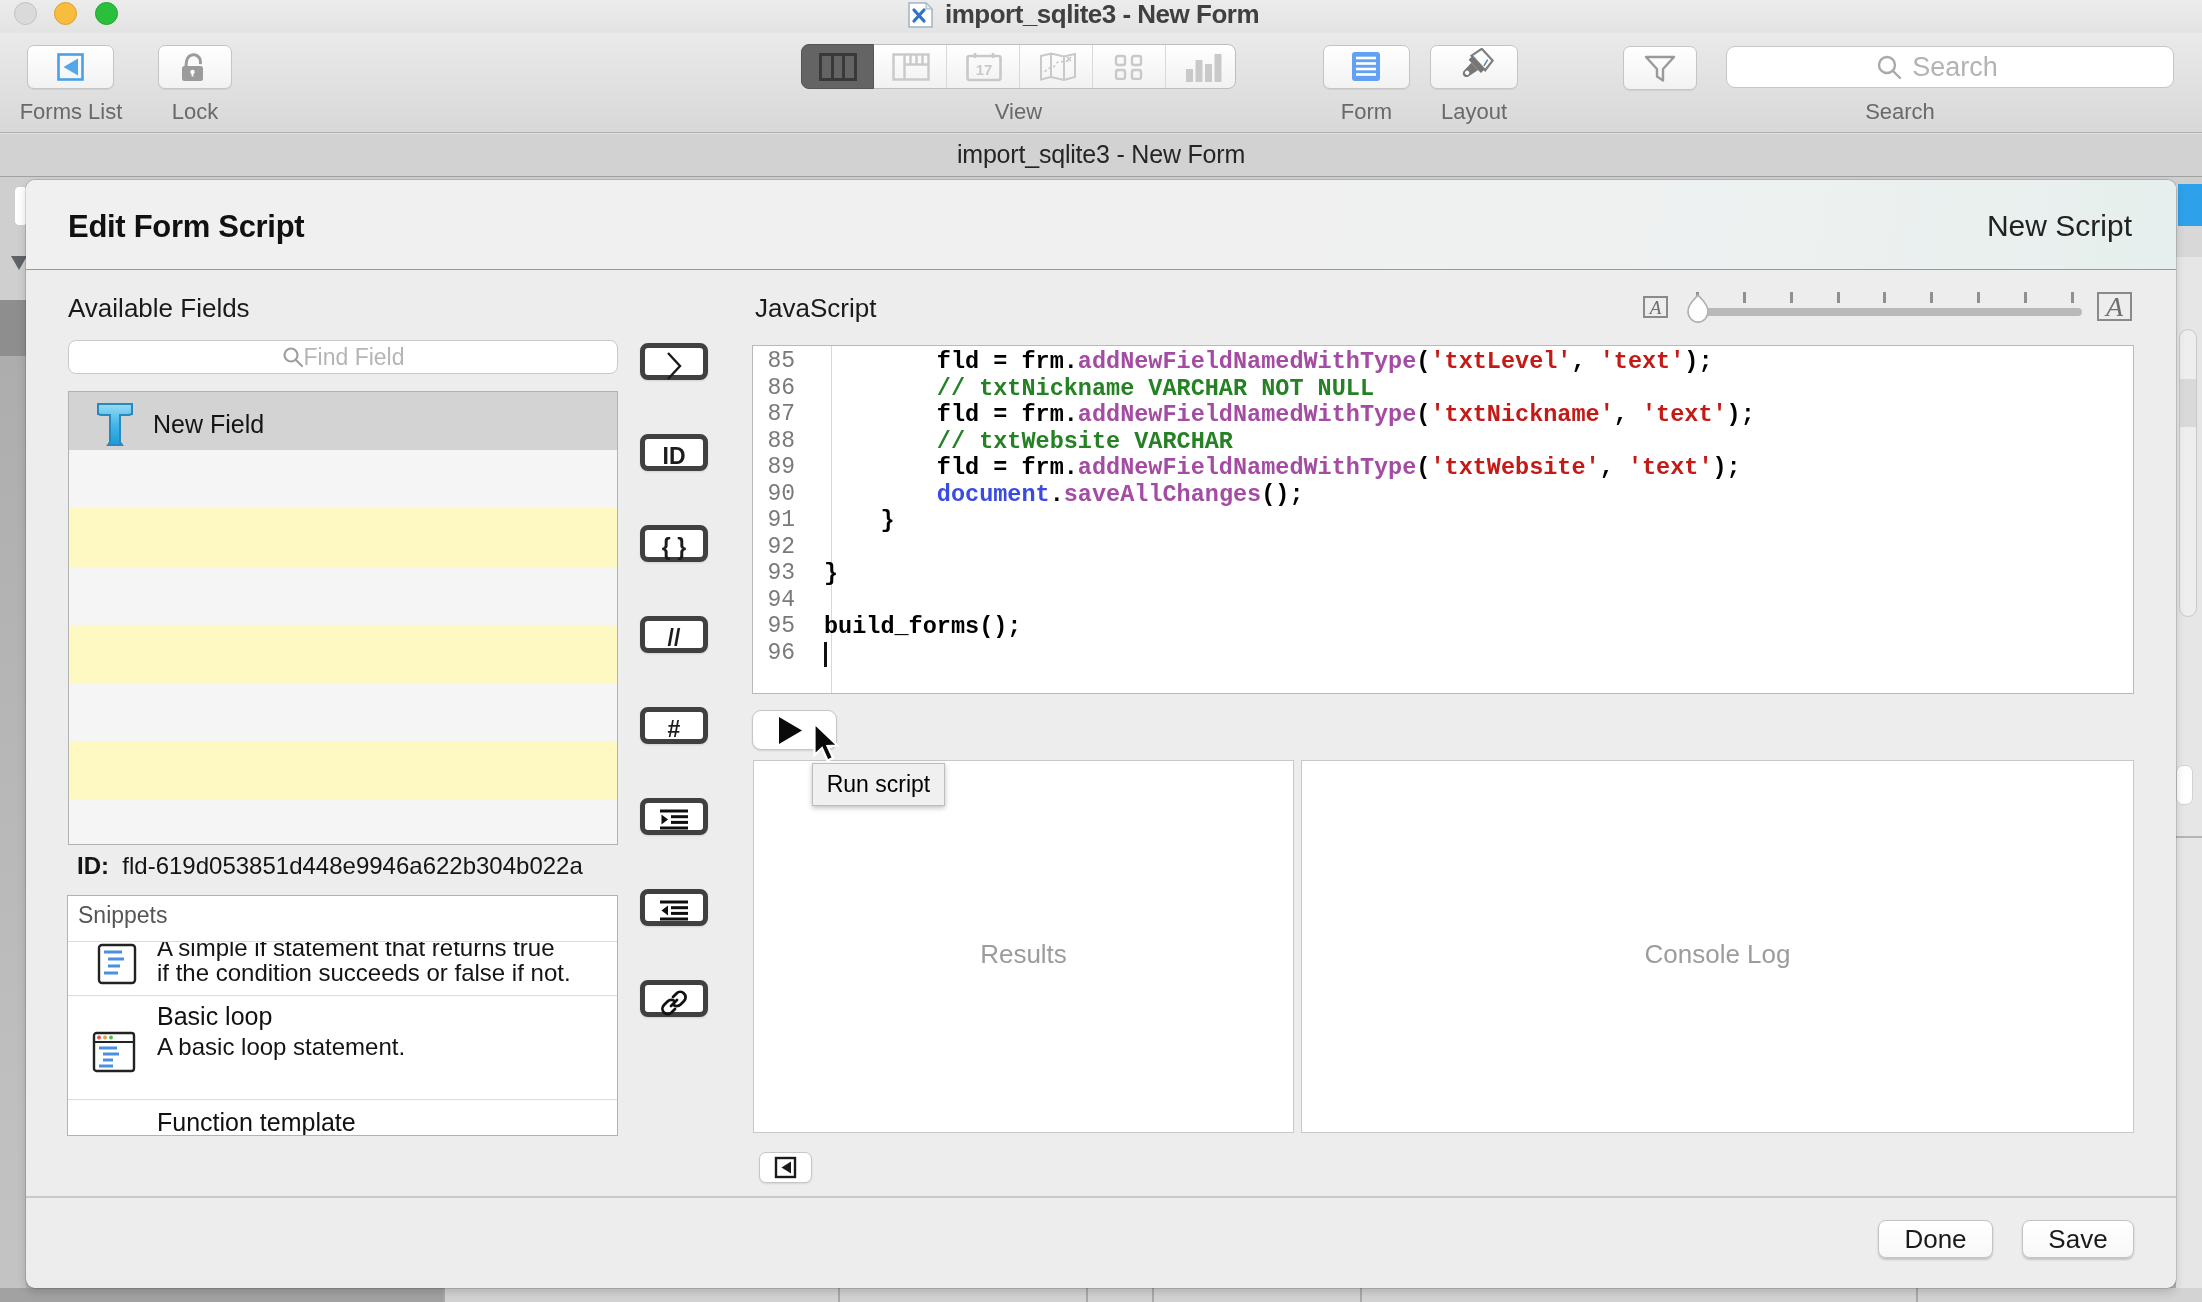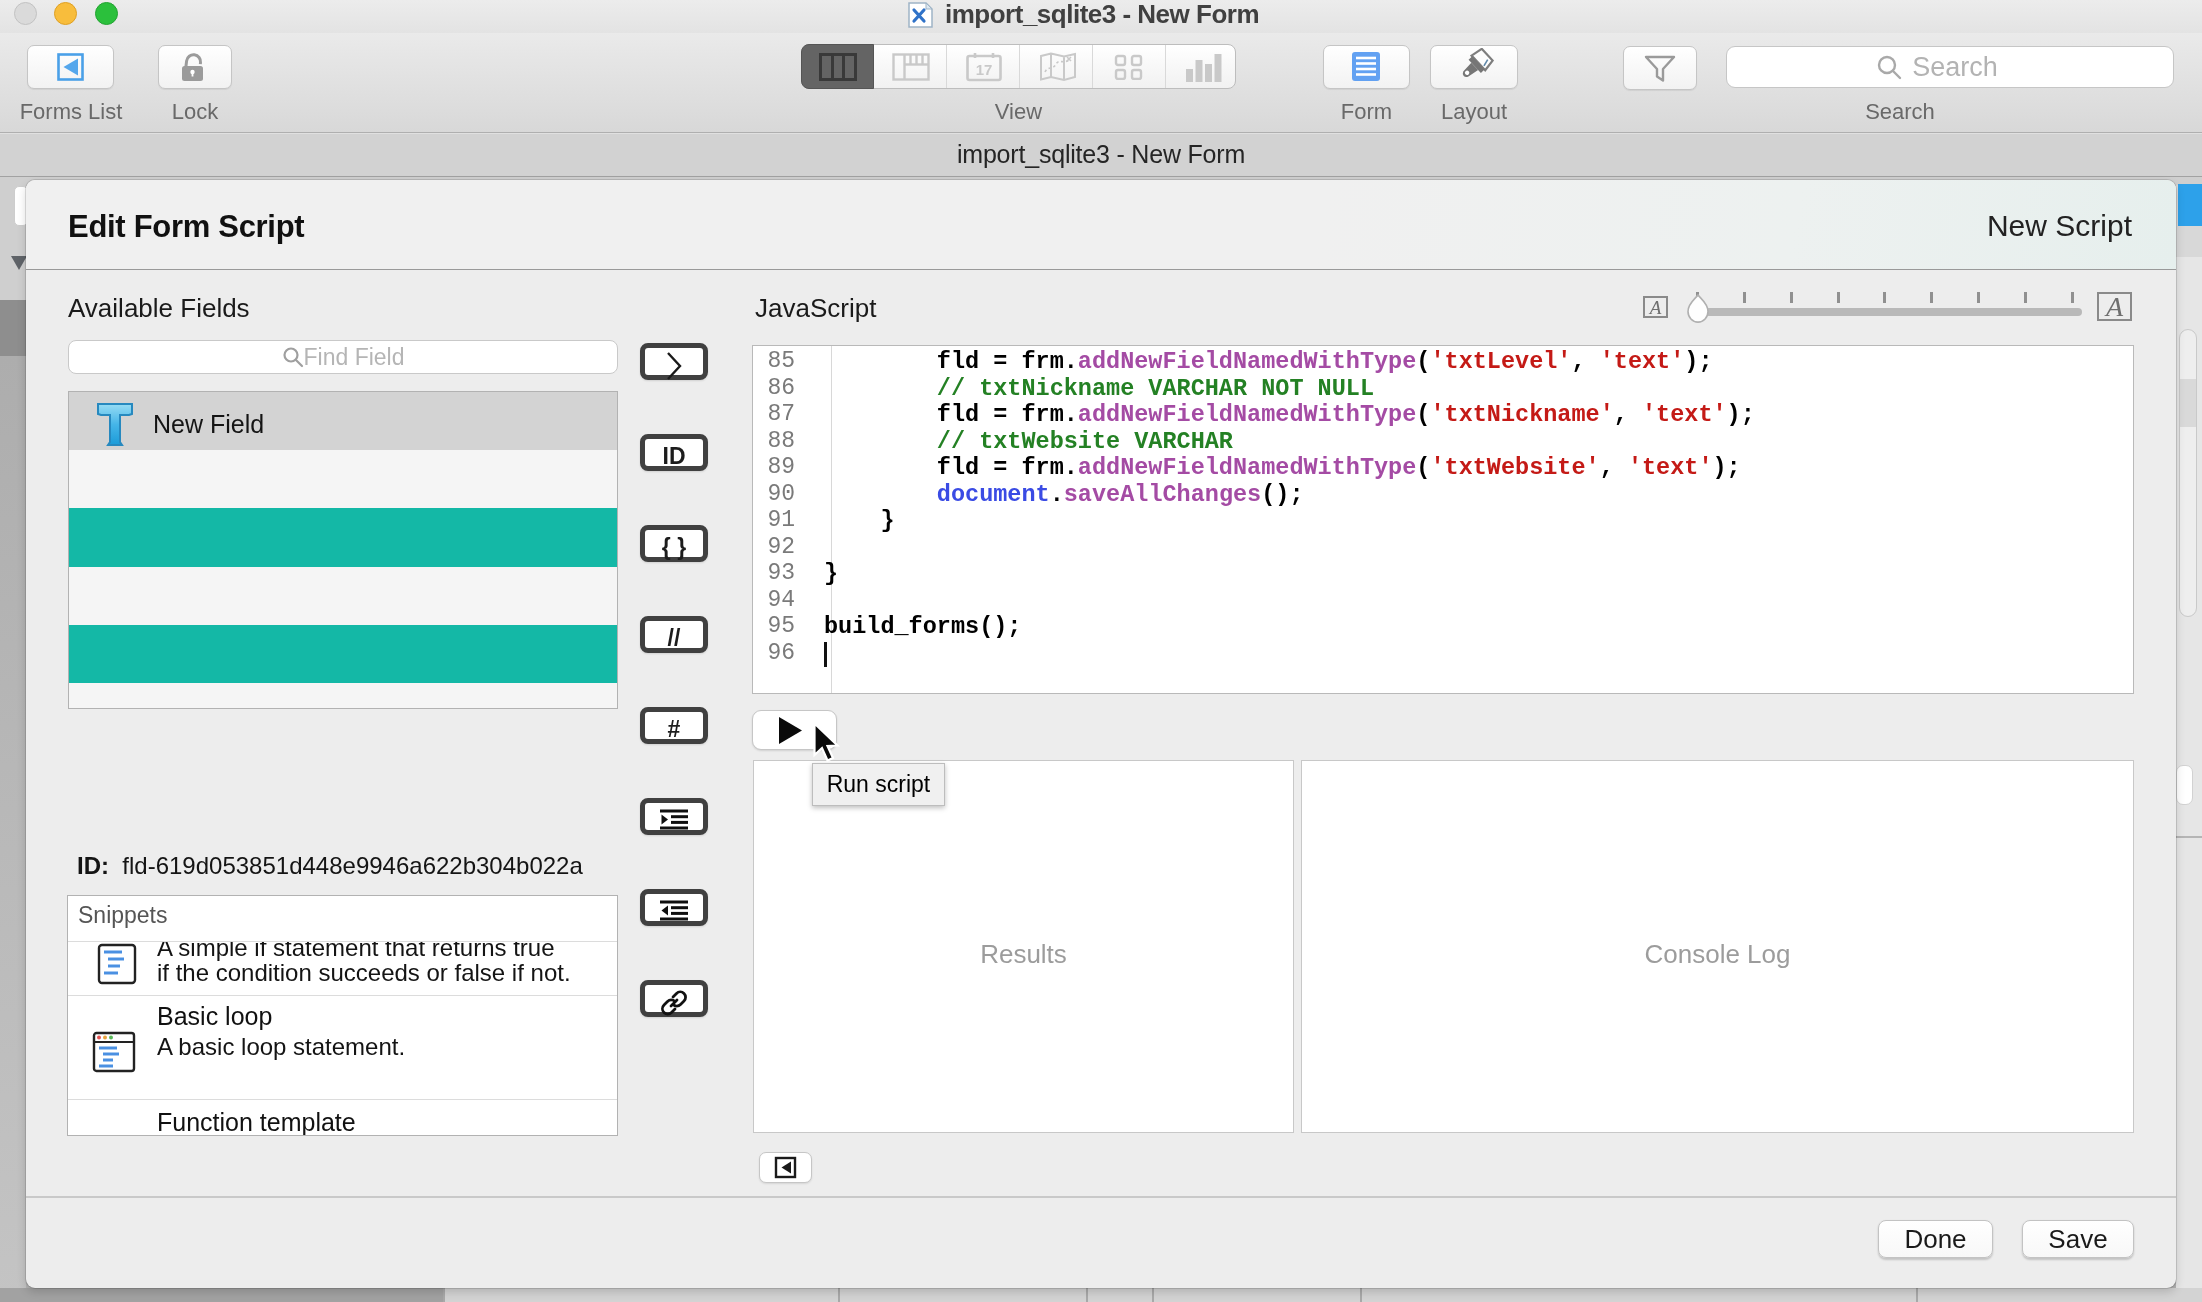--- a/index.html
+++ b/index.html
@@ -29,21 +29,21 @@
   #dhead { left:0; top:0; width:2150px; height:90px; border-radius:9px 9px 0 0;
            background:linear-gradient(100deg,#f0f0f0 60%, #edf1f0 82%, #e6efed 100%); border-bottom:1.5px solid #999;}
   #dtitle { left:42px; top:29px; font-size:31px; font-weight:bold; color:#111; letter-spacing:-0.3px;}
   #ntitle { right:44px; top:29px; font-size:30px; color:#222; }
 
   .sect { font-size:26px; color:#1a1a1a; }
   
   #findfield { left:42px; top:160px; width:550px; height:34px; background:#fff; border:1.5px solid #c9c9c9; border-radius:8px;
                display:flex; align-items:center; justify-content:center; }
   #fflabel { color:#b5b5b5; font-size:23px; margin-left:0; }
-  #fieldlist { left:42px; top:211px; width:550px; height:318px; border:1.5px solid #b2b2b2; background:#14b8a6; overflow:hidden;}
+  #fieldlist { left:42px; top:211px; width:550px; height:454px; border:1.5px solid #b2b2b2; background:#fef9c3; overflow:hidden;}
   .row { width:100%; height:58.2px; }
   .rowsel { background:#d3d3d3; }
   .rowalt { background:#f5f5f5; }
   #newfieldtxt { left:84px; top:18px; font-size:25px; color:#141414; }
   #idline { left:51px; top:672px; font-size:24px; color:#141414; }
   #snips { left:41px; top:715px; width:551px; height:241px; border:1.5px solid #b2b2b2; background:#fff; overflow:hidden; }
   .sniptitle { font-weight:normal; font-size:25px; color:#111; }
   .snipdesc { font-size:24px; color:#141414; }
   .snipdiv { position:absolute; left:0; width:100%; height:1.5px; background:#dcdcdc; }
 

